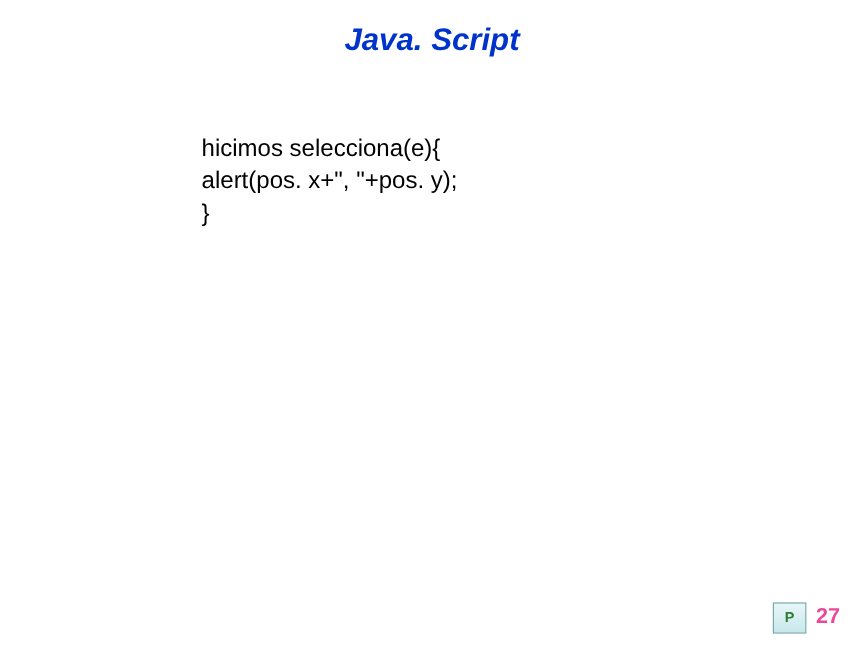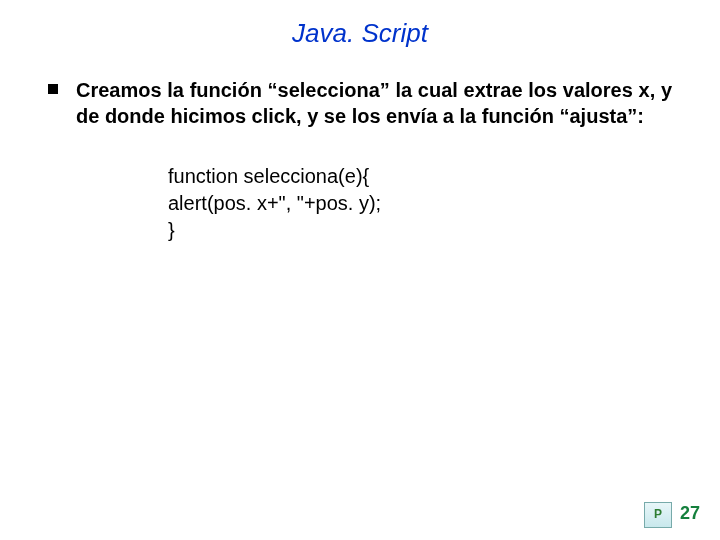--- a/index.html
+++ b/index.html
@@ -8,21 +8,21 @@
     height: 540px;
     background: #ffffff;
     font-family: Arial, Helvetica, sans-serif;
     position: relative;
     overflow: hidden;
   }
   .title {
     text-align: center;
     color: #0033cc;
     font-size: 26px;
-    font-weight: normal;
+    font-weight: bold;
     font-style: italic;
     padding-top: 18px;
   }
   .content {
     padding: 28px 48px 0 48px;
   }
   .bullet-row {
     display: flex;
     align-items: flex-start;
   }
@@ -47,21 +47,21 @@
     font-size: 20px;
     line-height: 1.35;
     color: #000;
   }
   .page-num {
     position: absolute;
     right: 20px;
     bottom: 16px;
     font-size: 18px;
     font-weight: bold;
-    color: #15803d;
+    color: #ec4899;
   }
   .logo {
     position: absolute;
     right: 48px;
     bottom: 12px;
     width: 28px;
     height: 26px;
     border: 1px solid #7aa;
     background: linear-gradient(#e8f6f8, #c8e8ec);
     display: flex;
@@ -74,27 +74,23 @@
     color: #2e7d32;
     transform: translateY(-1px);
   }
 </style>
 </head>
 <body>
 
 <div class="title">Java. Script</div>
 
 <div class="content">
-  <div class="bullet-row">
-    <div class="bullet"></div>
-    <div class="bullet-text">Creamos la función “selecciona” la cual extrae los valores x, y de donde hicimos click, y se los envía a la función “ajusta”:</div>
-  </div>
 
   <div class="code-block">
-    <div>function selecciona(e){</div>
+    <div>hicimos selecciona(e){</div>
     <div>alert(pos. x+", "+pos. y);</div>
     <div>}</div>
   </div>
 </div>
 
 <div class="logo">
   <div class="logo-inner">P</div>
 </div>
 
 <div class="page-num">27</div>

